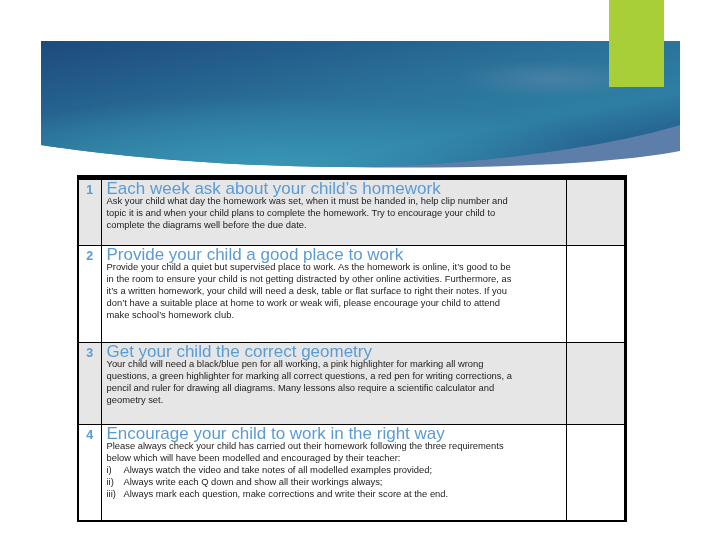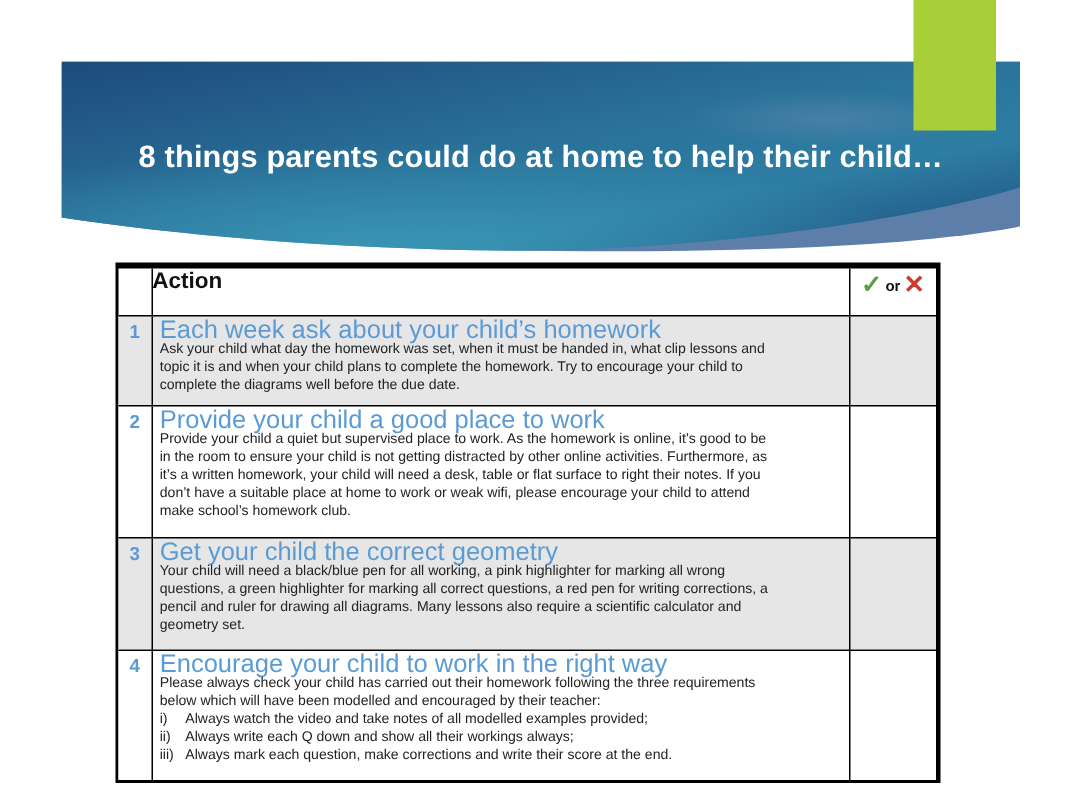--- a/index.html
+++ b/index.html
@@ -171,44 +171,36 @@
       </defs>
       <path d="M0 0 H639 V110 C560 125 420 128 300 126 C180 124 80 116 0 104 Z" fill="#5c7ea8"></path>
       <path d="M0 0 H639 V84 C560 108 420 126 300 126 C180 125 80 116 0 104 Z" fill="url(#bg)"></path>
       <path d="M0 0 H639 V84 C560 108 420 126 300 126 C180 125 80 116 0 104 Z" fill="url(#glow)"></path>
       <path d="M0 0 H639 V84 C560 108 420 126 300 126 C180 125 80 116 0 104 Z" fill="url(#hl)"></path>
     </svg>
   </div>
 
   <div class="accent-bar"></div>
 
-  <div class="slide-title">8 things parents could do at home to help their child…</div>
 
   <div class="sheet">
     <table class="action-table">
       <colgroup>
         <col class="col-num">
         <col>
         <col class="col-check">
       </colgroup>
       <tbody>
-          <tr class="hdr-row">
-        <th></th>
-        <th>Action</th>
-        <th class="check-hdr">
-          <span class="tick">✓</span><span class="or-text">or</span><span class="cross">✕</span>
-        </th>
-      </tr>
 
       <tr class="row-grey row1">
         <td class="num-cell">1</td>
         <td class="action-cell">
           <div class="action-title">Each week ask about your child’s homework</div>
           <div class="action-body">
-            <span class="line">Ask your child what day the homework was set, when it must be handed in, what clip lessons and</span>
+            <span class="line">Ask your child what day the homework was set, when it must be handed in, help clip number and</span>
             <span class="line">topic it is and when your child plans to complete the homework.  Try to encourage your child to</span>
             <span class="line">complete the diagrams well before the due date.</span>
           </div>
         </td>
         <td></td>
       </tr>
 
       <tr class="row-white row2">
         <td class="num-cell">2</td>
         <td class="action-cell">

